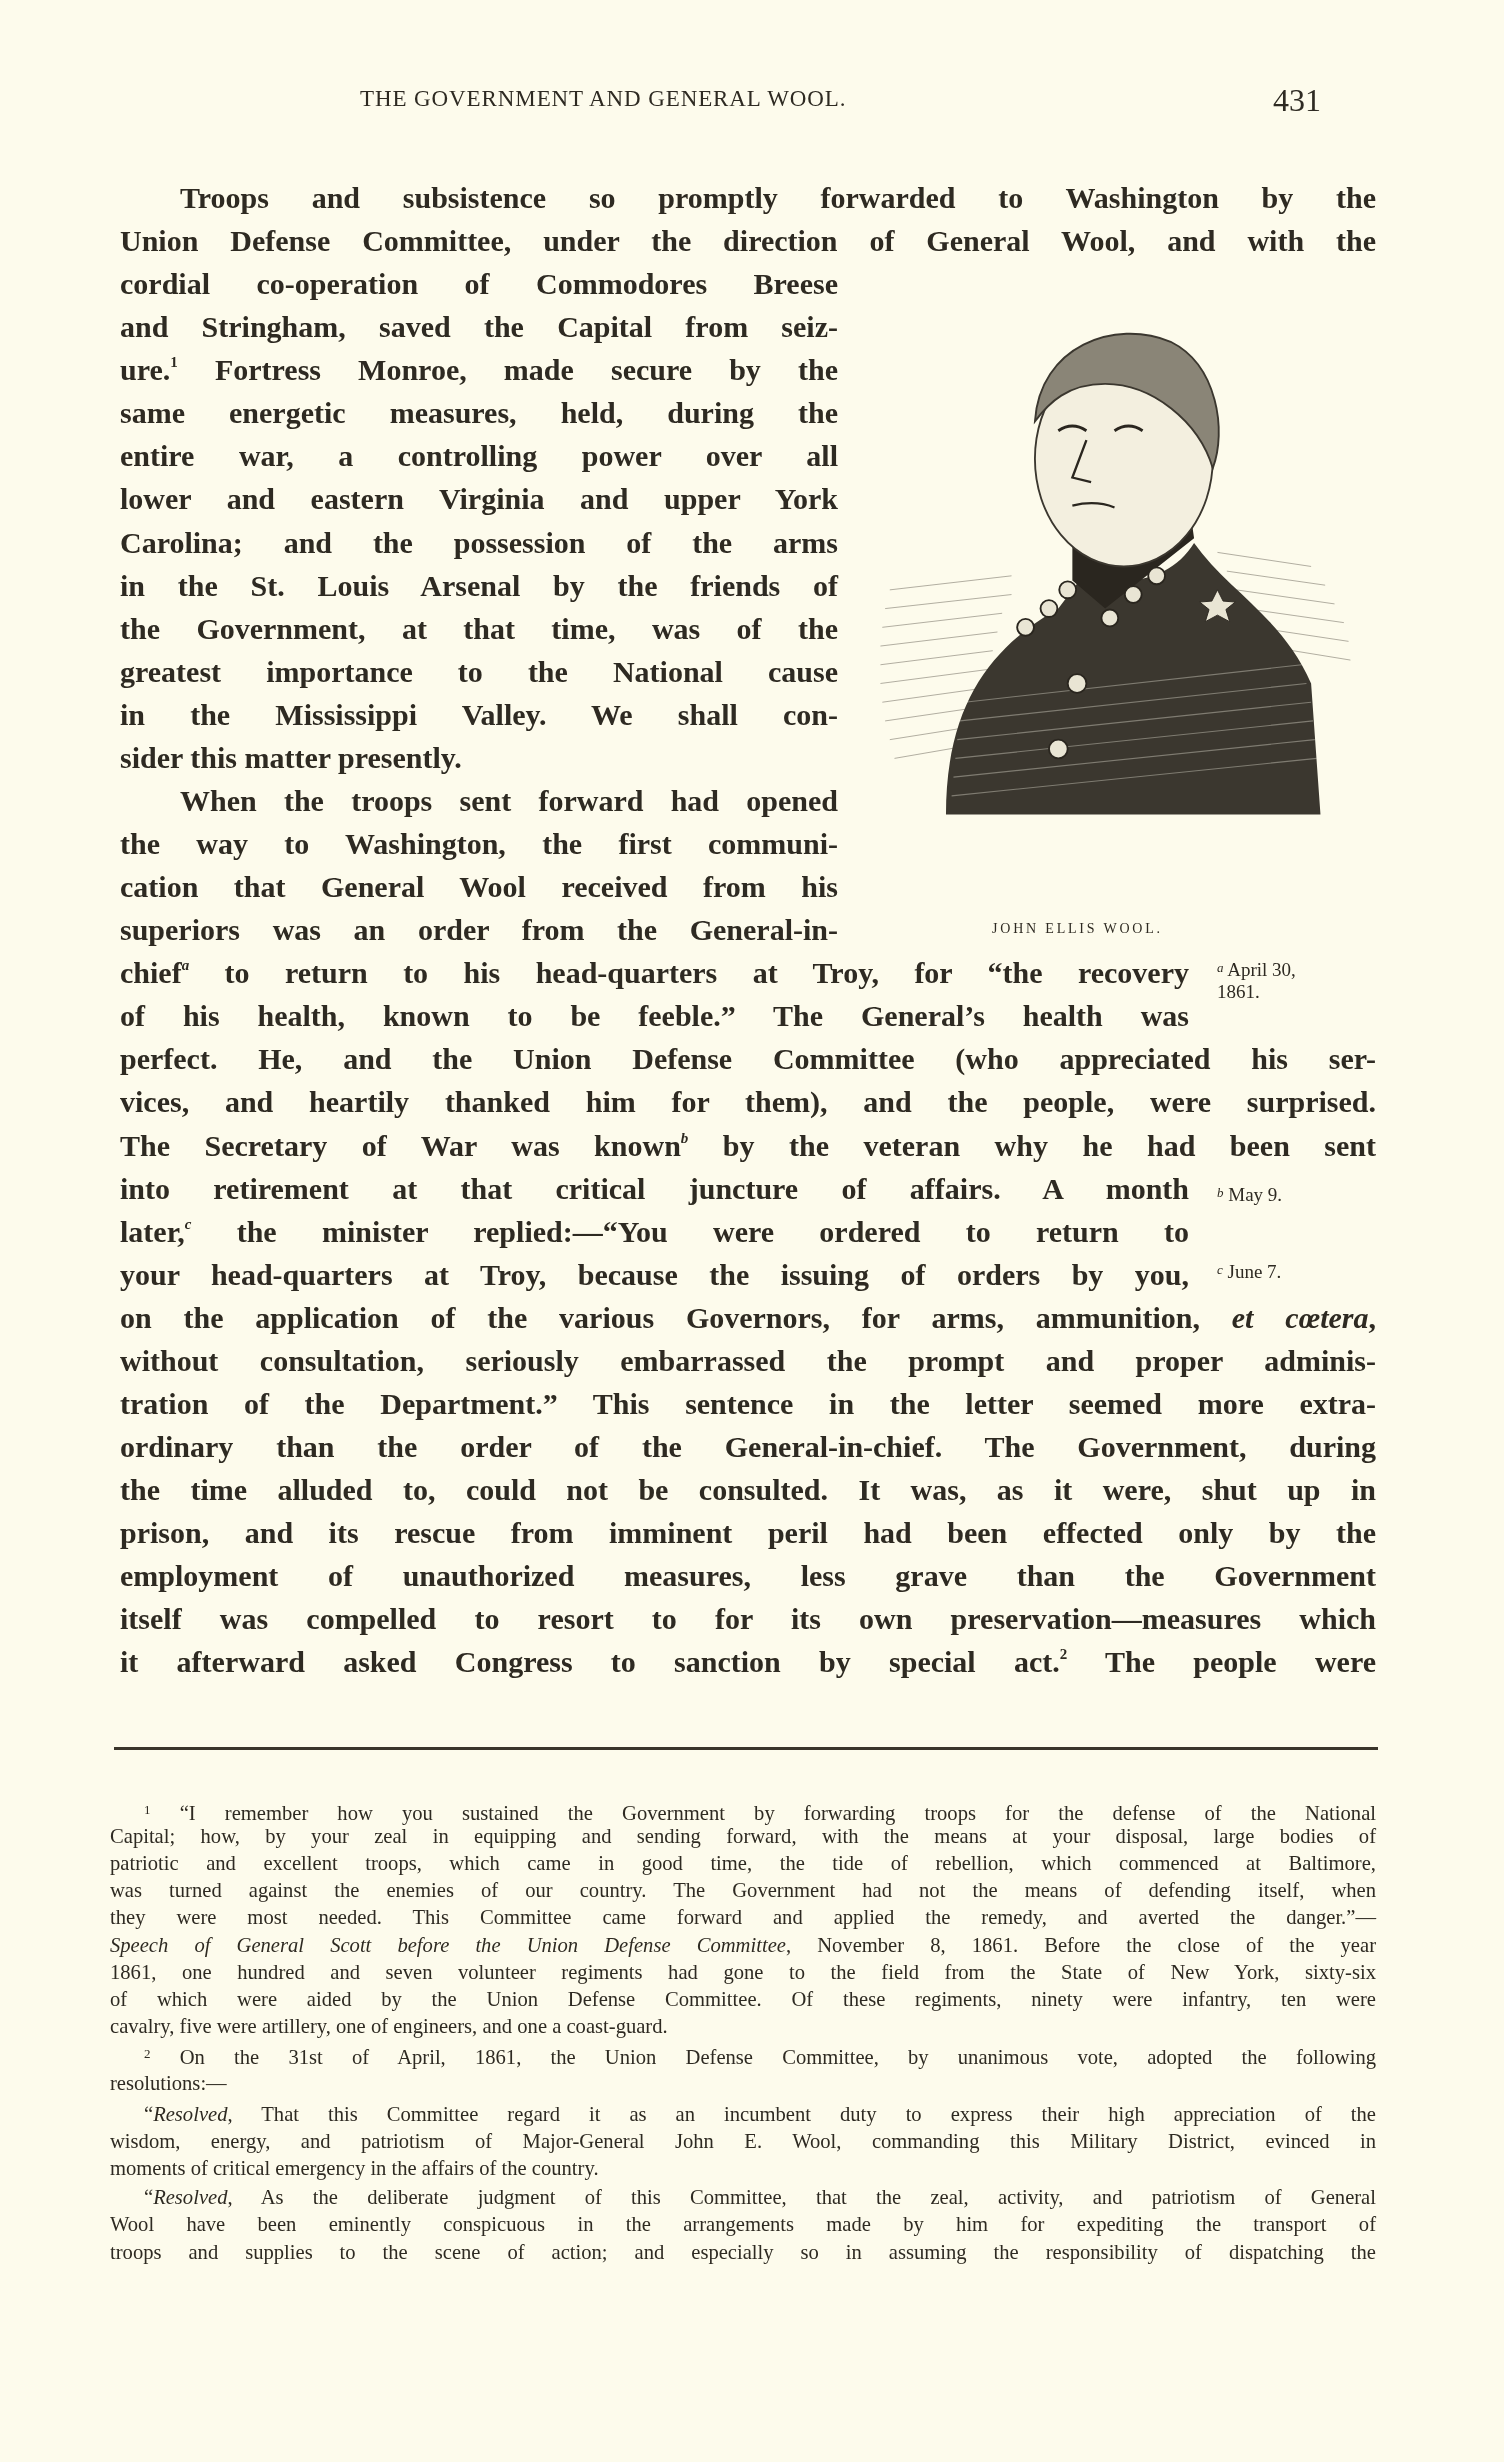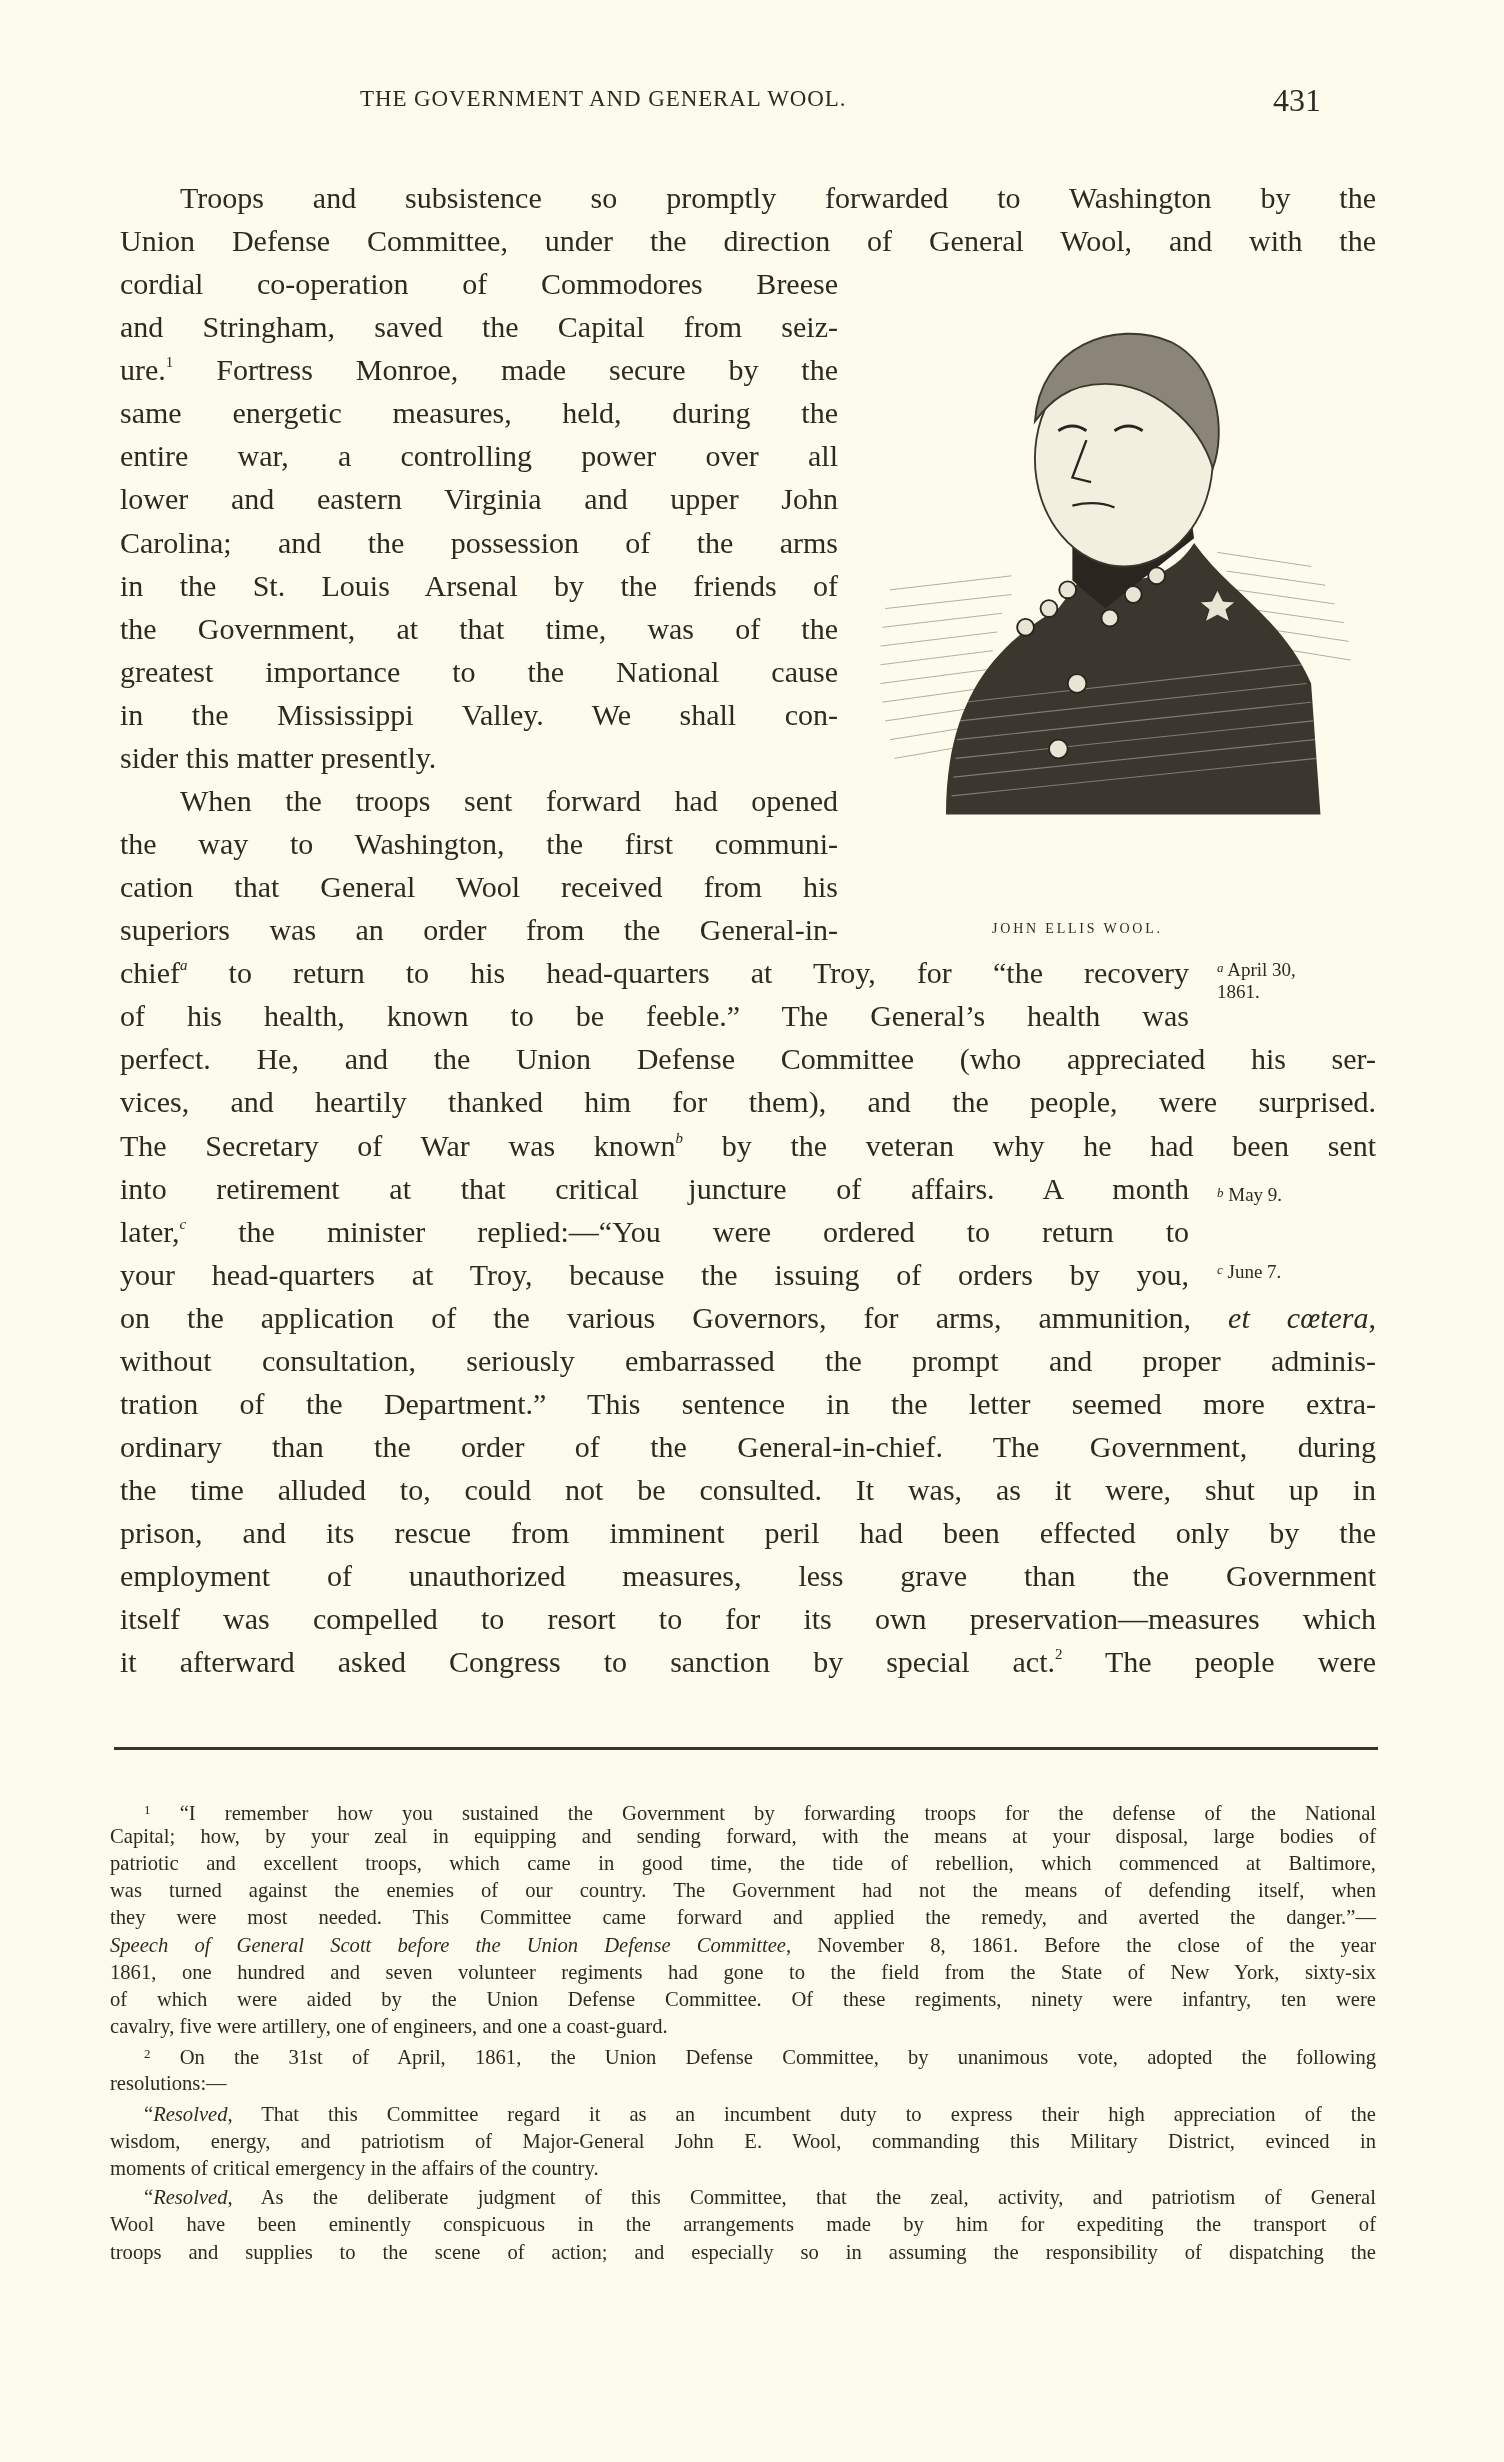--- a/index.html
+++ b/index.html
@@ -13,20 +13,21 @@
     position: absolute; top: 86px; left: 360px; width: 749px;
     font-size: 23px; letter-spacing: 0.9px; white-space: nowrap;
   }
   .page-number {
     position: absolute; top: 82px; left: 1273px; font-size: 32px;
   }
   .body-line {
     position: absolute; left: 120px; font-size: 30px; line-height: 43px;
     white-space: nowrap; text-align: justify; text-align-last: justify;
     height: 43px;
+    font-weight: bold;
   }
   .w-full { width: 1256px; }
   .w-narrow { width: 718px; }
   .w-margin { width: 1069px; }
   .last { text-align-last: left; }
   .indent { padding-left: 60px; box-sizing: border-box; }
   sup { font-size: 15px; vertical-align: 13px; line-height: 0; }
   .margin-note {
     position: absolute; left: 1217px; font-size: 19px; line-height: 22.5px; text-align: left; width: 140px;
   }
@@ -54,21 +55,21 @@
 <div class="page-number">431</div>
 
 <div>
   <div class="body-line w-full indent" style="top:176px"><span>Troops and subsistence so promptly forwarded to Washington by the</span></div>
   <div class="body-line w-full" style="top:219px"><span>Union Defense Committee, under the direction of General Wool, and with the</span></div>
   <div class="body-line w-narrow" style="top:262px"><span>cordial co-operation of Commodores Breese</span></div>
   <div class="body-line w-narrow" style="top:305px"><span>and Stringham, saved the Capital from seiz-</span></div>
   <div class="body-line w-narrow" style="top:348px"><span>ure.</span><sup>1</sup><span> Fortress Monroe, made secure by the</span></div>
   <div class="body-line w-narrow" style="top:391px"><span>same energetic measures, held, during the</span></div>
   <div class="body-line w-narrow" style="top:434px"><span>entire war, a controlling power over all</span></div>
-  <div class="body-line w-narrow" style="top:477px"><span>lower and eastern Virginia and upper John</span></div>
+  <div class="body-line w-narrow" style="top:477px"><span>lower and eastern Virginia and upper York</span></div>
   <div class="body-line w-narrow" style="top:521px"><span>Carolina; and the possession of the arms</span></div>
   <div class="body-line w-narrow" style="top:564px"><span>in the St. Louis Arsenal by the friends of</span></div>
   <div class="body-line w-narrow" style="top:607px"><span>the Government, at that time, was of the</span></div>
   <div class="body-line w-narrow" style="top:650px"><span>greatest importance to the National cause</span></div>
   <div class="body-line w-narrow" style="top:693px"><span>in the Mississippi Valley.  We shall con-</span></div>
   <div class="body-line w-narrow last" style="top:736px"><span>sider this matter presently.</span></div>
   <div class="body-line w-narrow indent" style="top:779px"><span>When the troops sent forward had opened</span></div>
   <div class="body-line w-narrow" style="top:822px"><span>the way to Washington, the first communi-</span></div>
   <div class="body-line w-narrow" style="top:865px"><span>cation that General Wool received from his</span></div>
   <div class="body-line w-narrow" style="top:908px"><span>superiors was an order from the General-in-</span></div>

